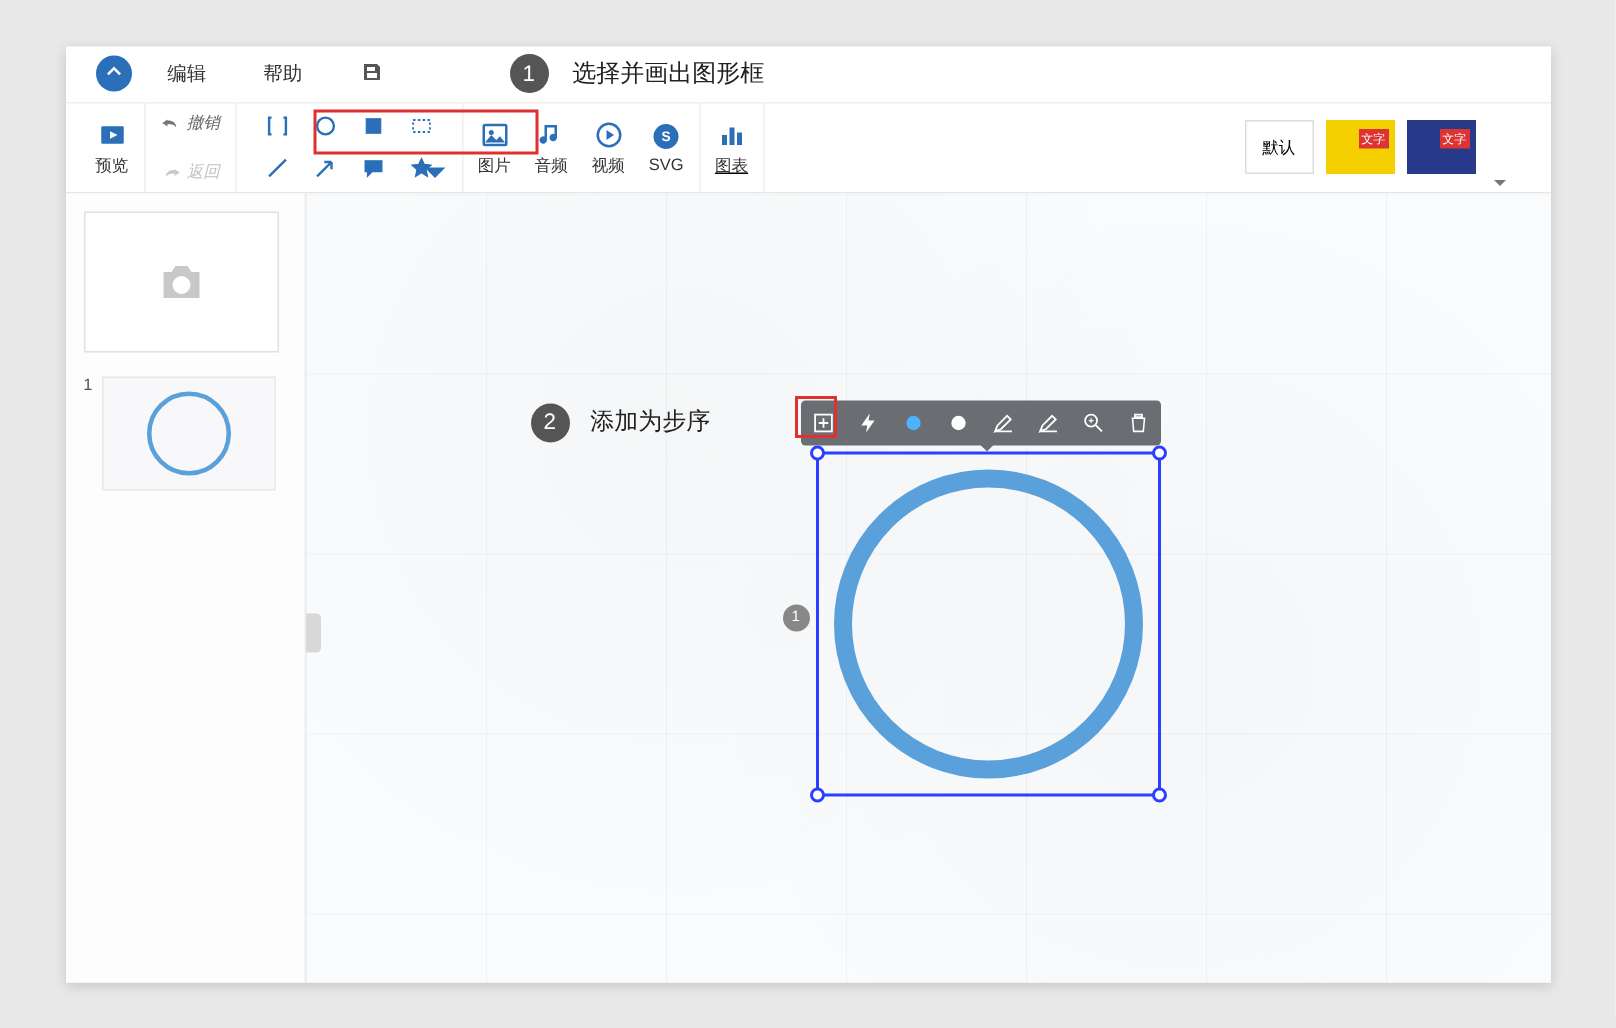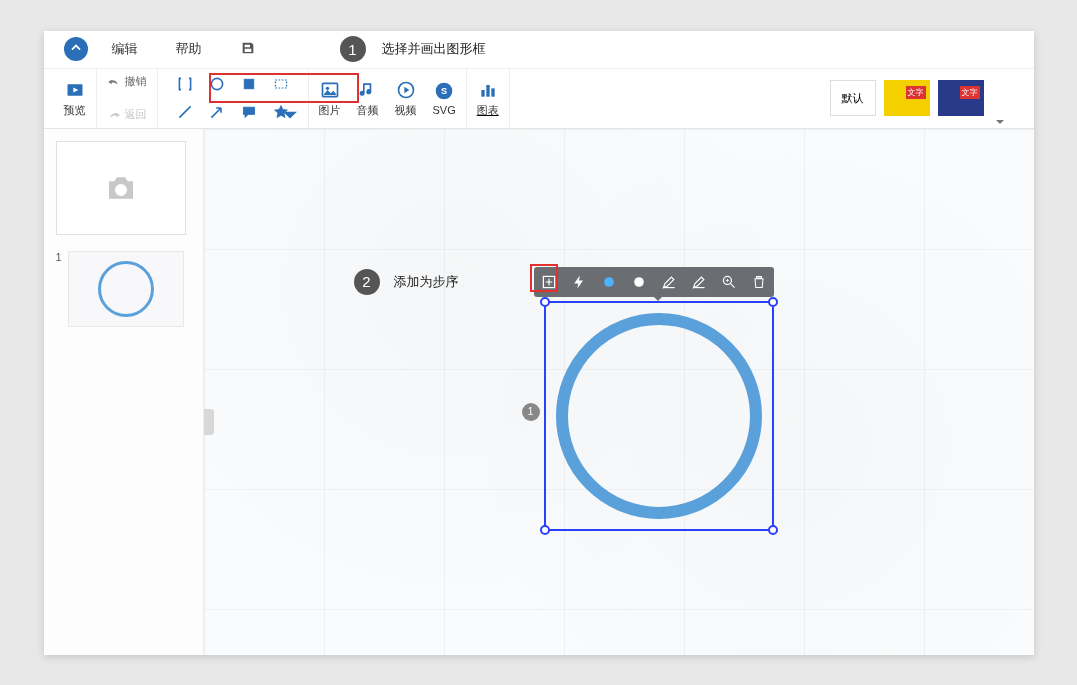--- a/index.html
+++ b/index.html
@@ -34,21 +34,21 @@
 .menu-item { font-size: 13px; color: #333; padding: 0 14px; cursor: pointer; }
 .save-icon { width: 16px; height: 16px; fill: #555; }
 
 
 .annot-badge {
   width: 26px; height: 26px; border-radius: 50%;
   background: #555; color: #fff;
   display: flex; align-items: center; justify-content: center;
   font-size: 15px; margin-left: 60px;
 }
-.annot-label { font-size: 13px; color: #222; margin-left: 6px; }
+.annot-label { font-size: 16px; color: #222; margin-left: 6px; }
 
 
 .toolbar {
   height: 60px;
   border-bottom: 1px solid #e5e5e5;
   display: flex; align-items: center;
   padding: 0 10px;
   gap: 0;
 }
 .tool-group {
@@ -215,21 +215,21 @@
       <div class="tool-btn">
         <span class="icon">
             <svg viewBox="0 0 24 24">
               <rect x="3" y="5" width="18" height="14" rx="1" fill="#2a6fb8"></rect>
               <path d="M10 9l6 3-6 3z" fill="#fff"></path>
             </svg>
           </span>
         <span>预览</span>
       </div>
     </div>
-    <div class="tool-group" style="gap:18px;">
+    <div class="tool-group" style="gap:18px;font-style:italic;">
       <div class="tool-undo">
         <svg viewBox="0 0 24 12">
             <path d="M8 2L2 6l6 4V7c5 0 8 1 10 4 0-6-5-8-10-8V2z"></path>
           </svg>
         <span>撤销</span>
       </div>
       <div class="tool-undo" style="opacity:.4;">
         <svg viewBox="0 0 24 12">
             <path d="M16 2l6 4-6 4V7c-5 0-8 1-10 4 0-6 5-8 10-8V2z"></path>
           </svg>

